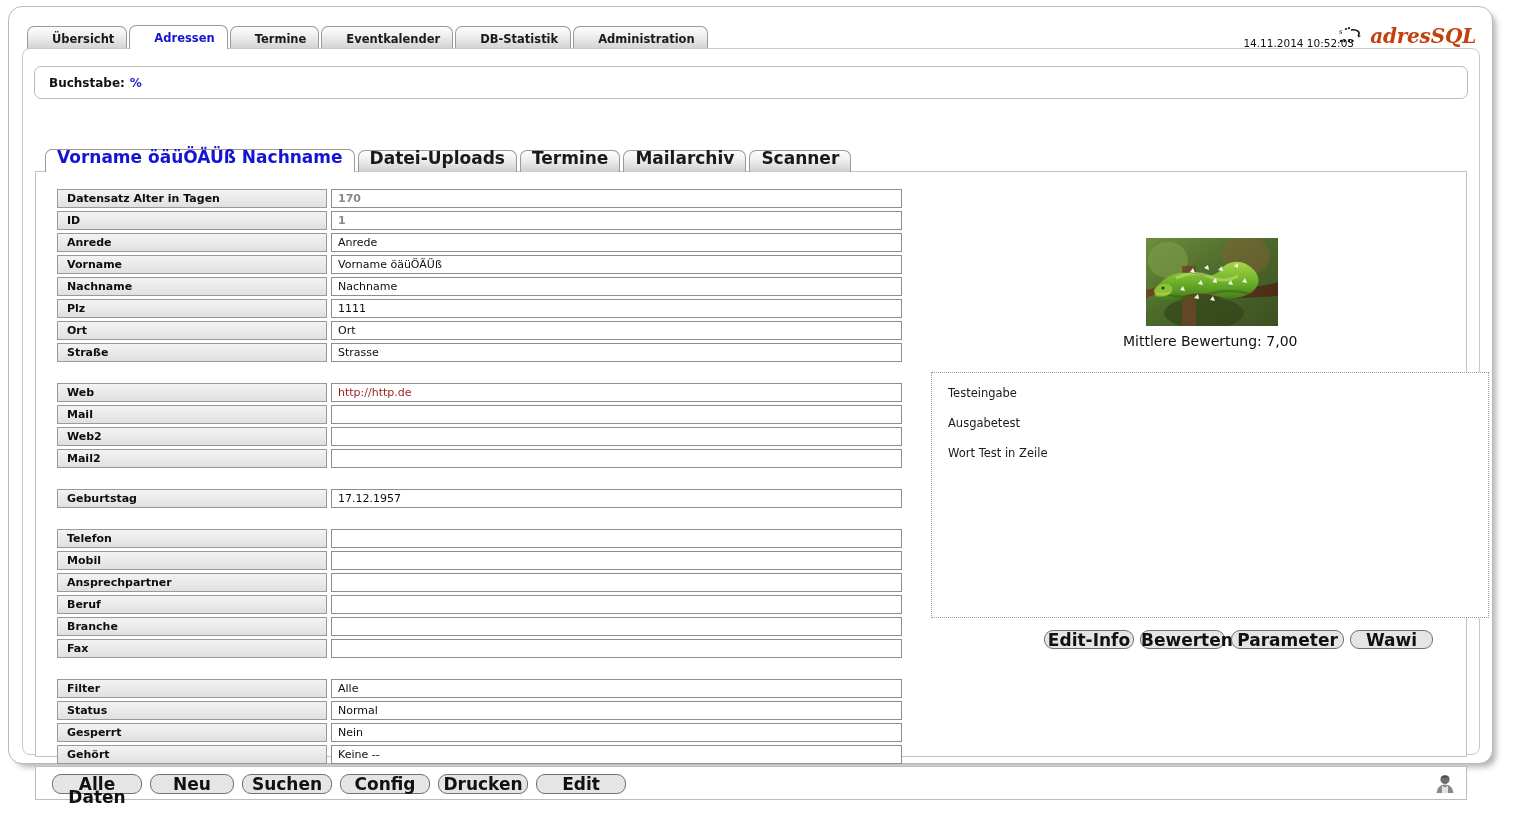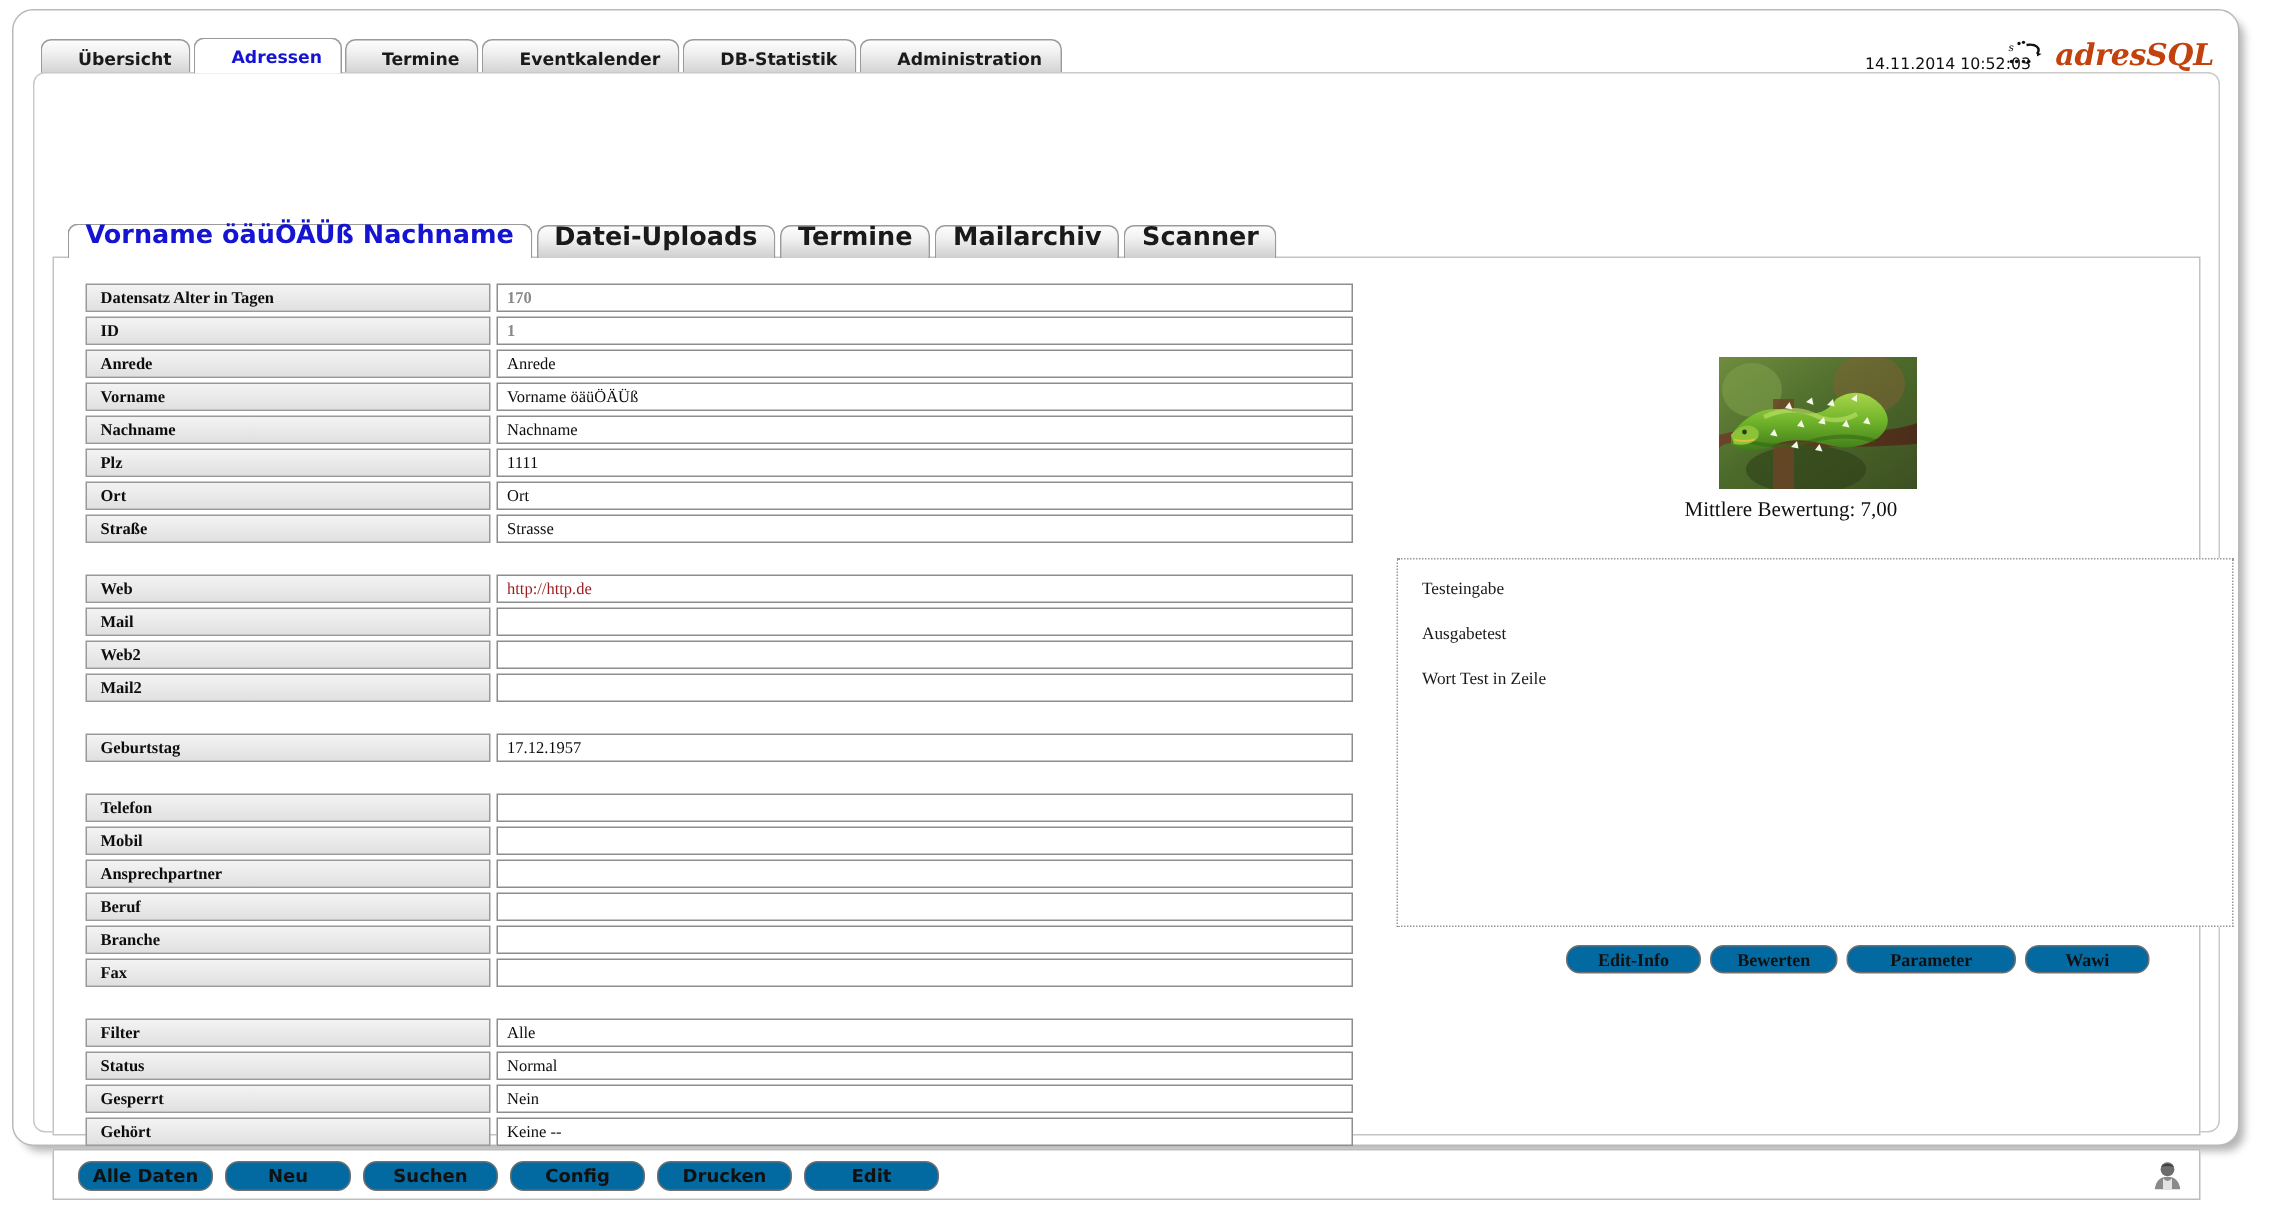--- a/index.html
+++ b/index.html
@@ -160,21 +160,20 @@
   
   .content-panel {
     position: absolute;
     left: 12px;
     top: 122px;
     width: 1432px;
     height: 586px;
     border: 1px solid #c3c3c3;
     background: #fff;
     box-sizing: border-box;
-    font-family: Liberation Serif, serif;
   }
 
   
   .formcol {
     position: absolute;
     left: 21px;
     top: 17px;
     width: 845px;
   }
   .frow {
@@ -267,22 +266,22 @@
     left: 128px;
     top: 458px;
     display: flex;
     gap: 6px;
   }
 
   
   .btn {
     border: 1px solid #707070;
     border-radius: 9px;
-    background: #0369a1;
-    font-size: 12px;
+    background: #e5e5e5;
+    font-size: 17px;
     font-weight: bold;
     color: #111;
     padding: 3px 0;
     text-align: center;
     box-sizing: border-box;
     line-height: 13px;
     height: 19px;
     cursor: default;
   }
 
@@ -365,20 +364,24 @@
           <circle cx="8.5" cy="16" r="1.2" fill="#111"></circle>
           <circle cx="13" cy="16" r="1.2" fill="#111"></circle>
           <circle cx="16.5" cy="16" r="1.2" fill="#111"></circle>
         </svg>
         <span class="brand-text">adresSQL</span>
       </div>
     </div>
 
     <div class="body-area">
 
+      <div class="buchstabe">
+        <span>Buchstabe:</span>
+        <span class="val">%</span>
+      </div>
 
       <div class="subtabs" id="sub-tabs">
           <div class="stab active">Vorname öäüÖÄÜß Nachname</div>
           <div class="stab">Datei-Uploads</div>
           <div class="stab">Termine</div>
           <div class="stab">Mailarchiv</div>
           <div class="stab">Scanner</div>
         </div>
 
       <div class="content-panel">

